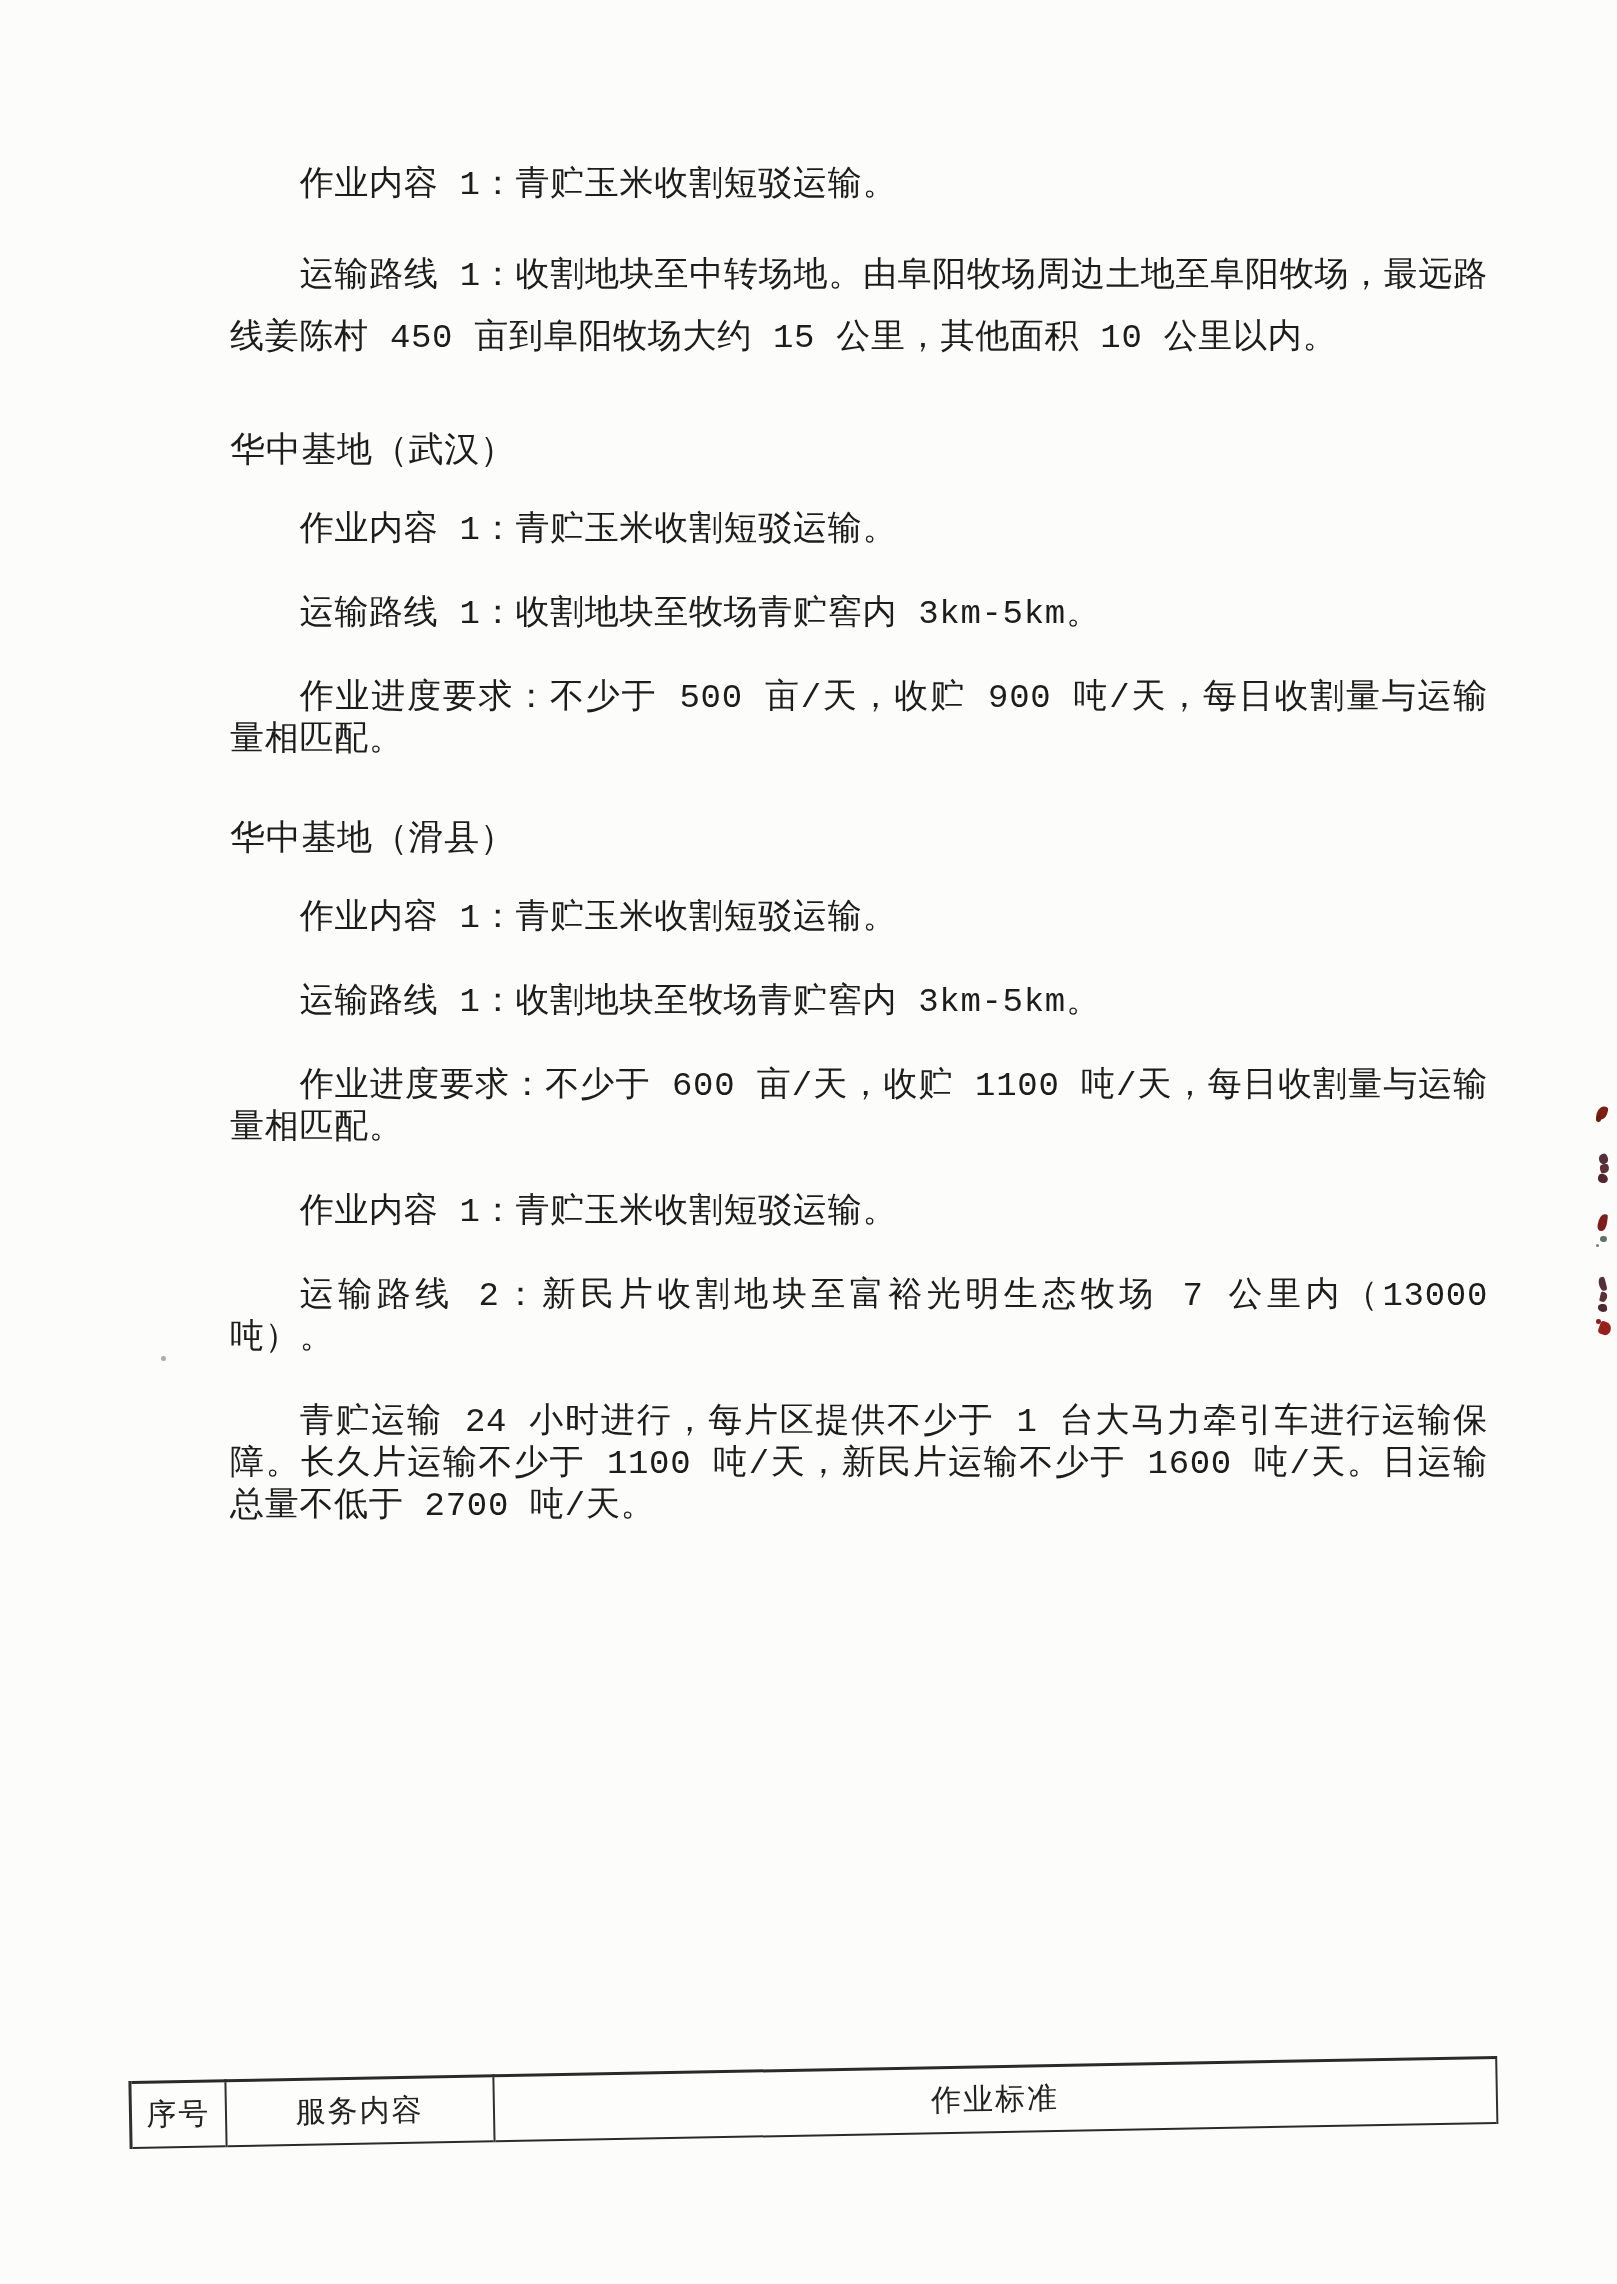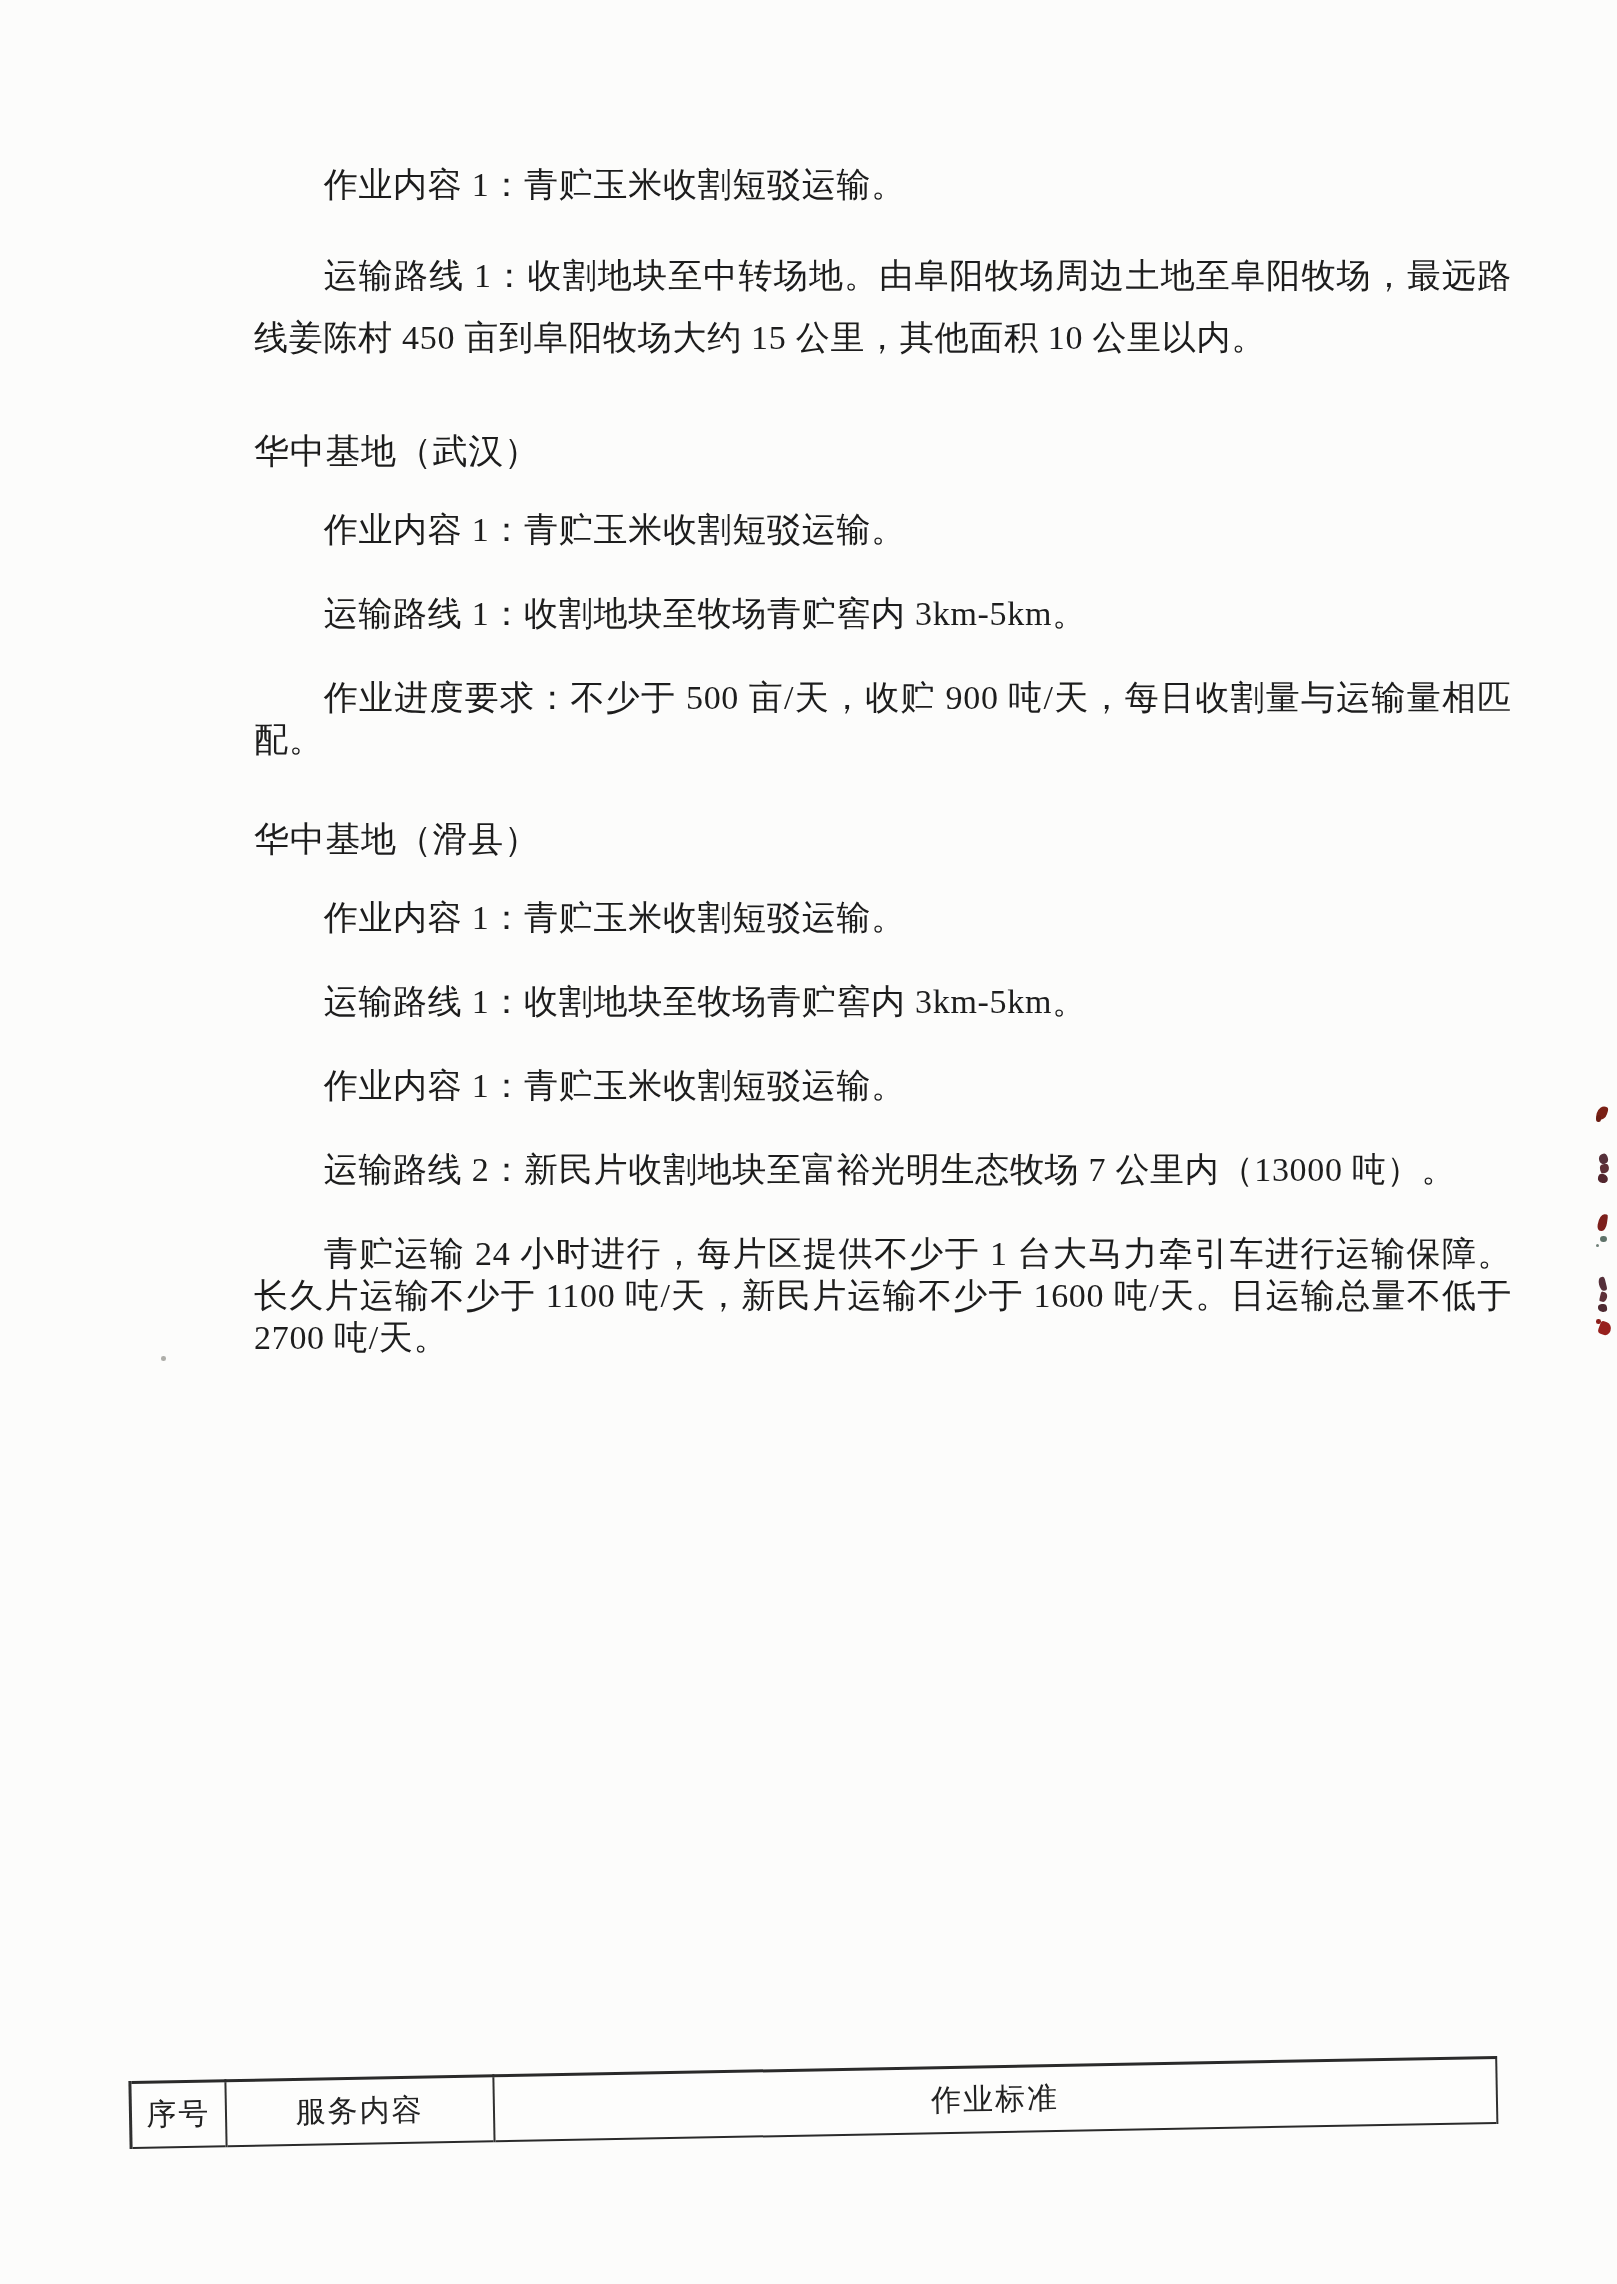--- a/index.html
+++ b/index.html
@@ -6,25 +6,26 @@
   .page{
     position:relative;
     width:1617px;height:2284px;
     background:#fcfcfb;
     overflow:hidden;
     font-family:"Liberation Serif","DejaVu Serif",serif;
     color:#1d1d1d;
   }
   .content{
     position:absolute;
-    left:254px;top:154px;width:1258px;
+    left:230px;top:154px;width:1258px;
     font-size:34px;
     letter-spacing:0.7px;
     text-align:justify;
     text-justify:inter-ideograph;
+    font-family:Liberation Mono, monospace;
   }
   .content p{
     margin:0 0 29px 0;
     text-indent:2.05em;
   }
   .content p.loose{line-height:62px;}
   .content p.tight{line-height:42px;margin-bottom:42px;}
   .heading{
     line-height:52px;
     margin:0 0 31px 0;
@@ -89,20 +90,21 @@
     <p class="loose">运输路线 1：收割地块至中转场地。由阜阳牧场周边土地至阜阳牧场，最远路线姜陈村 450 亩到阜阳牧场大约 15 公里，其他面积 10 公里以内。</p>
 
     <div class="heading gap-first">华中基地（武汉）</div>
     <p class="tight">作业内容 1：青贮玉米收割短驳运输。</p>
     <p class="tight">运输路线 1：收割地块至牧场青贮窖内 3km-5km。</p>
     <p class="tight">作业进度要求：不少于 500 亩/天，收贮 900 吨/天，每日收割量与运输量相匹配。</p>
 
     <div class="heading gap-mid">华中基地（滑县）</div>
     <p class="tight">作业内容 1：青贮玉米收割短驳运输。</p>
     <p class="tight">运输路线 1：收割地块至牧场青贮窖内 3km-5km。</p>
+    <p class="tight">作业进度要求：不少于 600 亩/天，收贮 1100 吨/天，每日收割量与运输量相匹配。</p>
 
     <p class="tight">作业内容 1：青贮玉米收割短驳运输。</p>
     <p class="tight">运输路线 2：新民片收割地块至富裕光明生态牧场 7 公里内（13000 吨）。</p>
     <p class="tight">青贮运输 24 小时进行，每片区提供不少于 1 台大马力牵引车进行运输保障。长久片运输不少于 1100 吨/天，新民片运输不少于 1600 吨/天。日运输总量不低于 2700 吨/天。</p>
 
   </div>
 
   <div class="table-wrap">
     <table class="svc">
       <colgroup>

